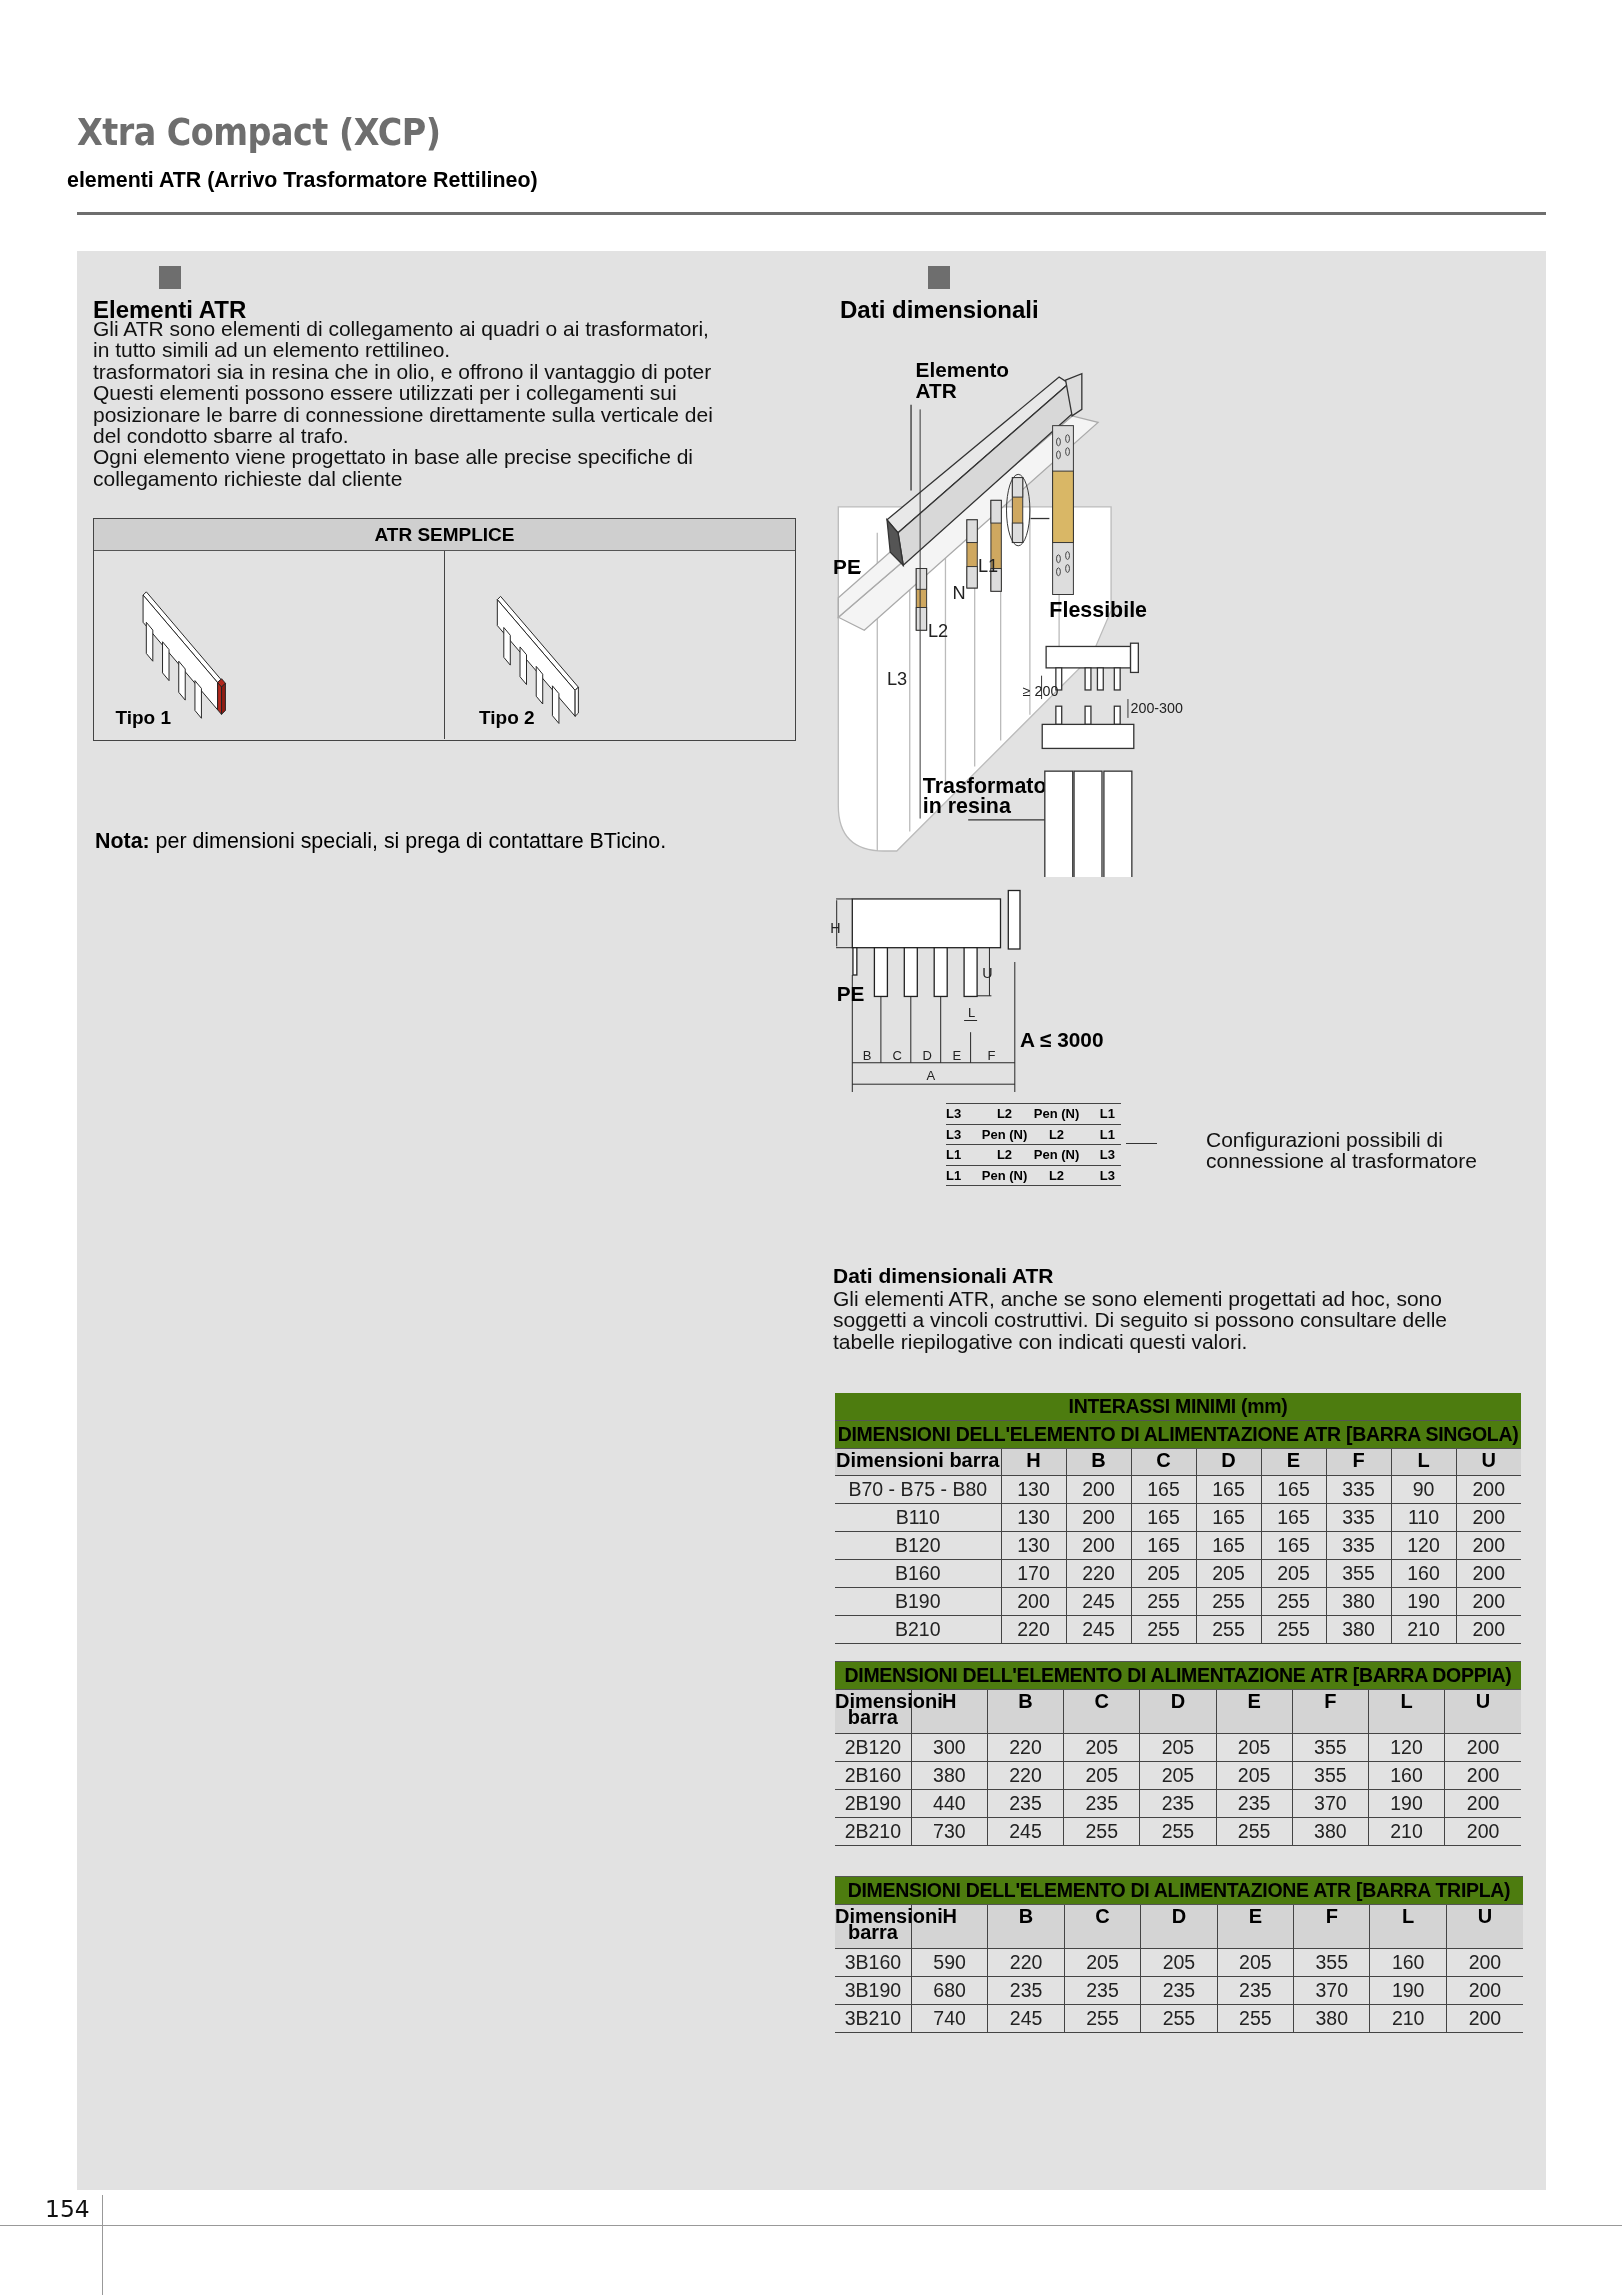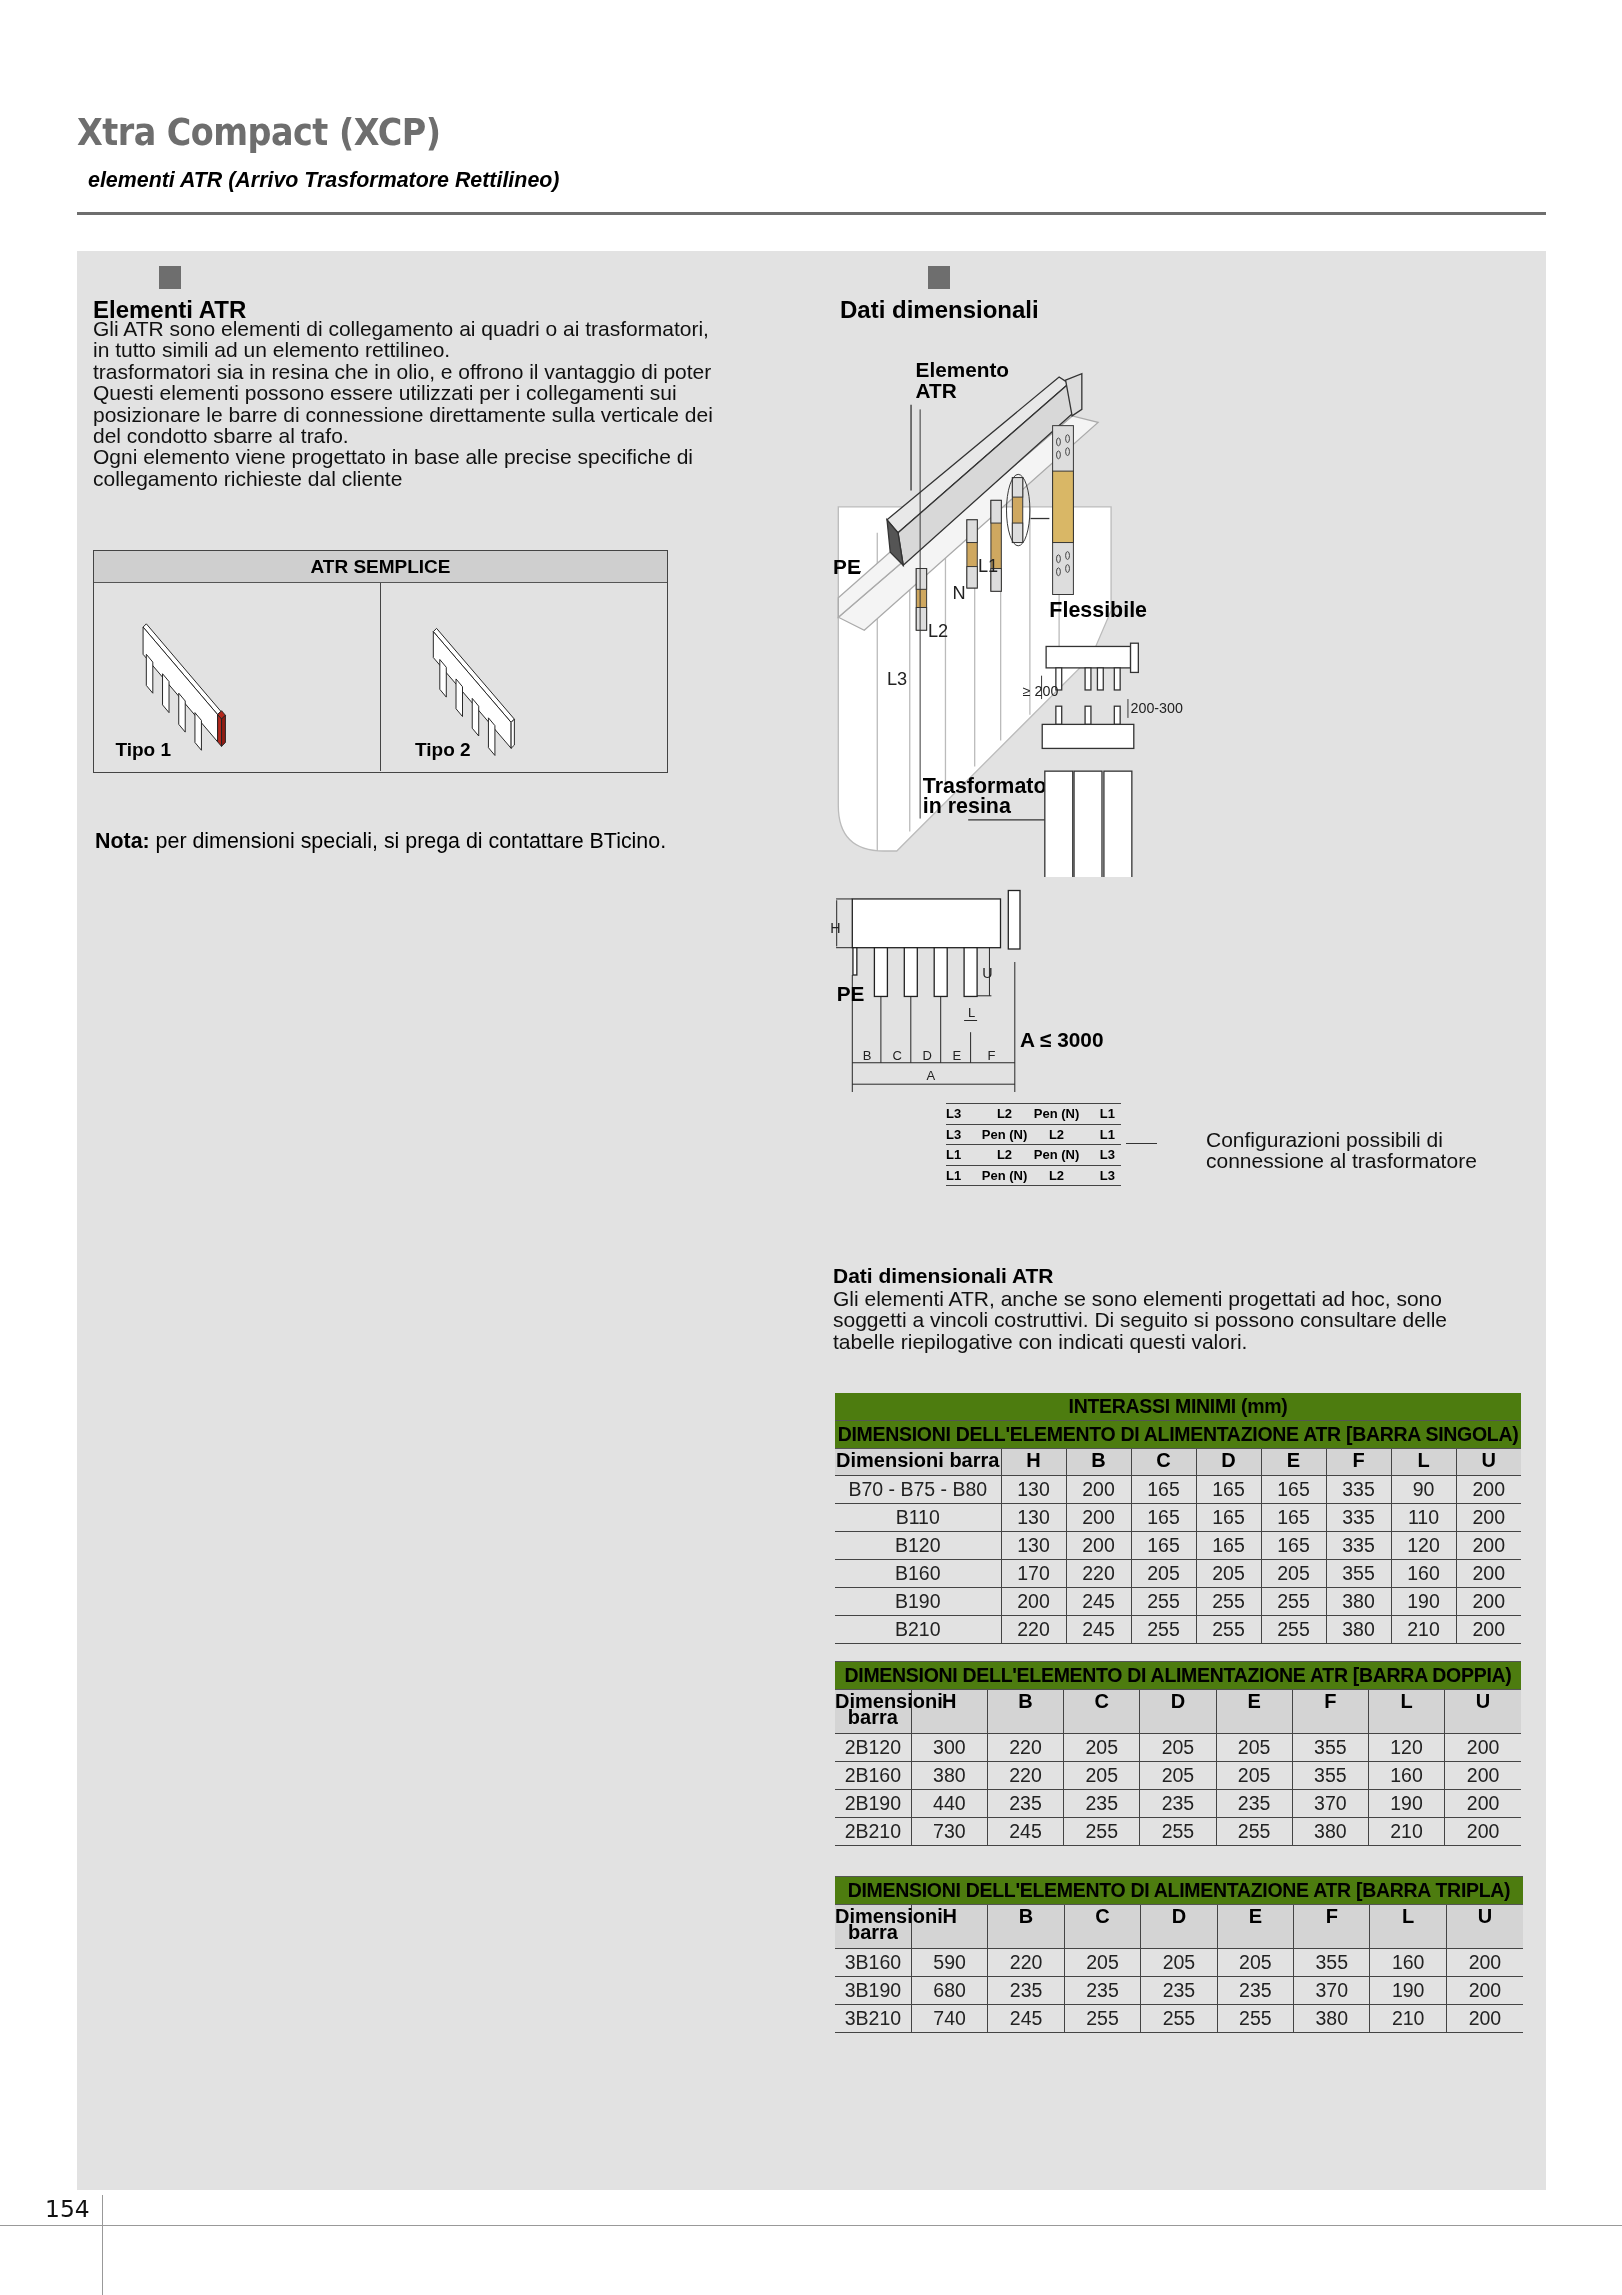--- a/index.html
+++ b/index.html
@@ -2,32 +2,32 @@
 <html style="font-size:10.4px"><head>
 <meta charset="utf-8">
 <style>
   html, body { margin:0; padding:0; background:#ffffff; }
   body { width:1623px; height:2295px; position:relative; overflow:hidden;
          font-family:"Liberation Sans", sans-serif; color:#000; }
   .abs { position:absolute; }
 
   .page-title { left:77px; top:110px; font-size:38px; font-weight:bold; color:#6e6e6e;
                 font-family:"DejaVu Sans", sans-serif; letter-spacing:-0.6px; transform:scaleX(0.88); transform-origin:left; }
-  .page-subtitle { left:88px; top:168px; font-size:21.4px; font-weight:bold;font-style:italic; }
+  .page-subtitle { left:67px; top:168px; font-size:21.4px; font-weight:bold; }
   .header-rule { left:77px; top:212px; width:1469px; height:3.2px; background:#6e6e6e; }
 
   .panel { left:77px; top:251px; width:1469px; height:1939px; background:#e2e2e2; }
 
   .section-heading { font-size:24px; font-weight:bold; display:flex; align-items:center; gap:6.5px;flex-direction:column; }
   .sq { width:22px; height:23.4px; background:#6e6e6e; display:inline-block; }
 
   .body-text { font-size:21px; line-height:21.4px; color:#111; }
 
   
-  .atr-box { left:93px; top:550px; width:575px; height:223px; border:1.3px solid #444; box-sizing:border-box; }
+  .atr-box { left:93px; top:518px; width:703px; height:223px; border:1.3px solid #444; box-sizing:border-box; }
   .atr-box-head { height:31px; background:#cfcfcf; border-bottom:1.9px solid #555; text-align:center;
                   font-weight:bold; font-size:19px; line-height:31px; }
   .atr-cells { display:flex; height:calc(100% - 33px); }
   .atr-cell { flex:1; position:relative; }
   .atr-cell + .atr-cell { border-left:1.3px solid #444; }
   .tipo-label { position:absolute; left:21.4px; bottom:10.4px; font-weight:bold; font-size:19px; }
 
   .nota { left:95px; top:829px; font-size:21.4px; }
   .nota b { font-weight:bold; }
 

